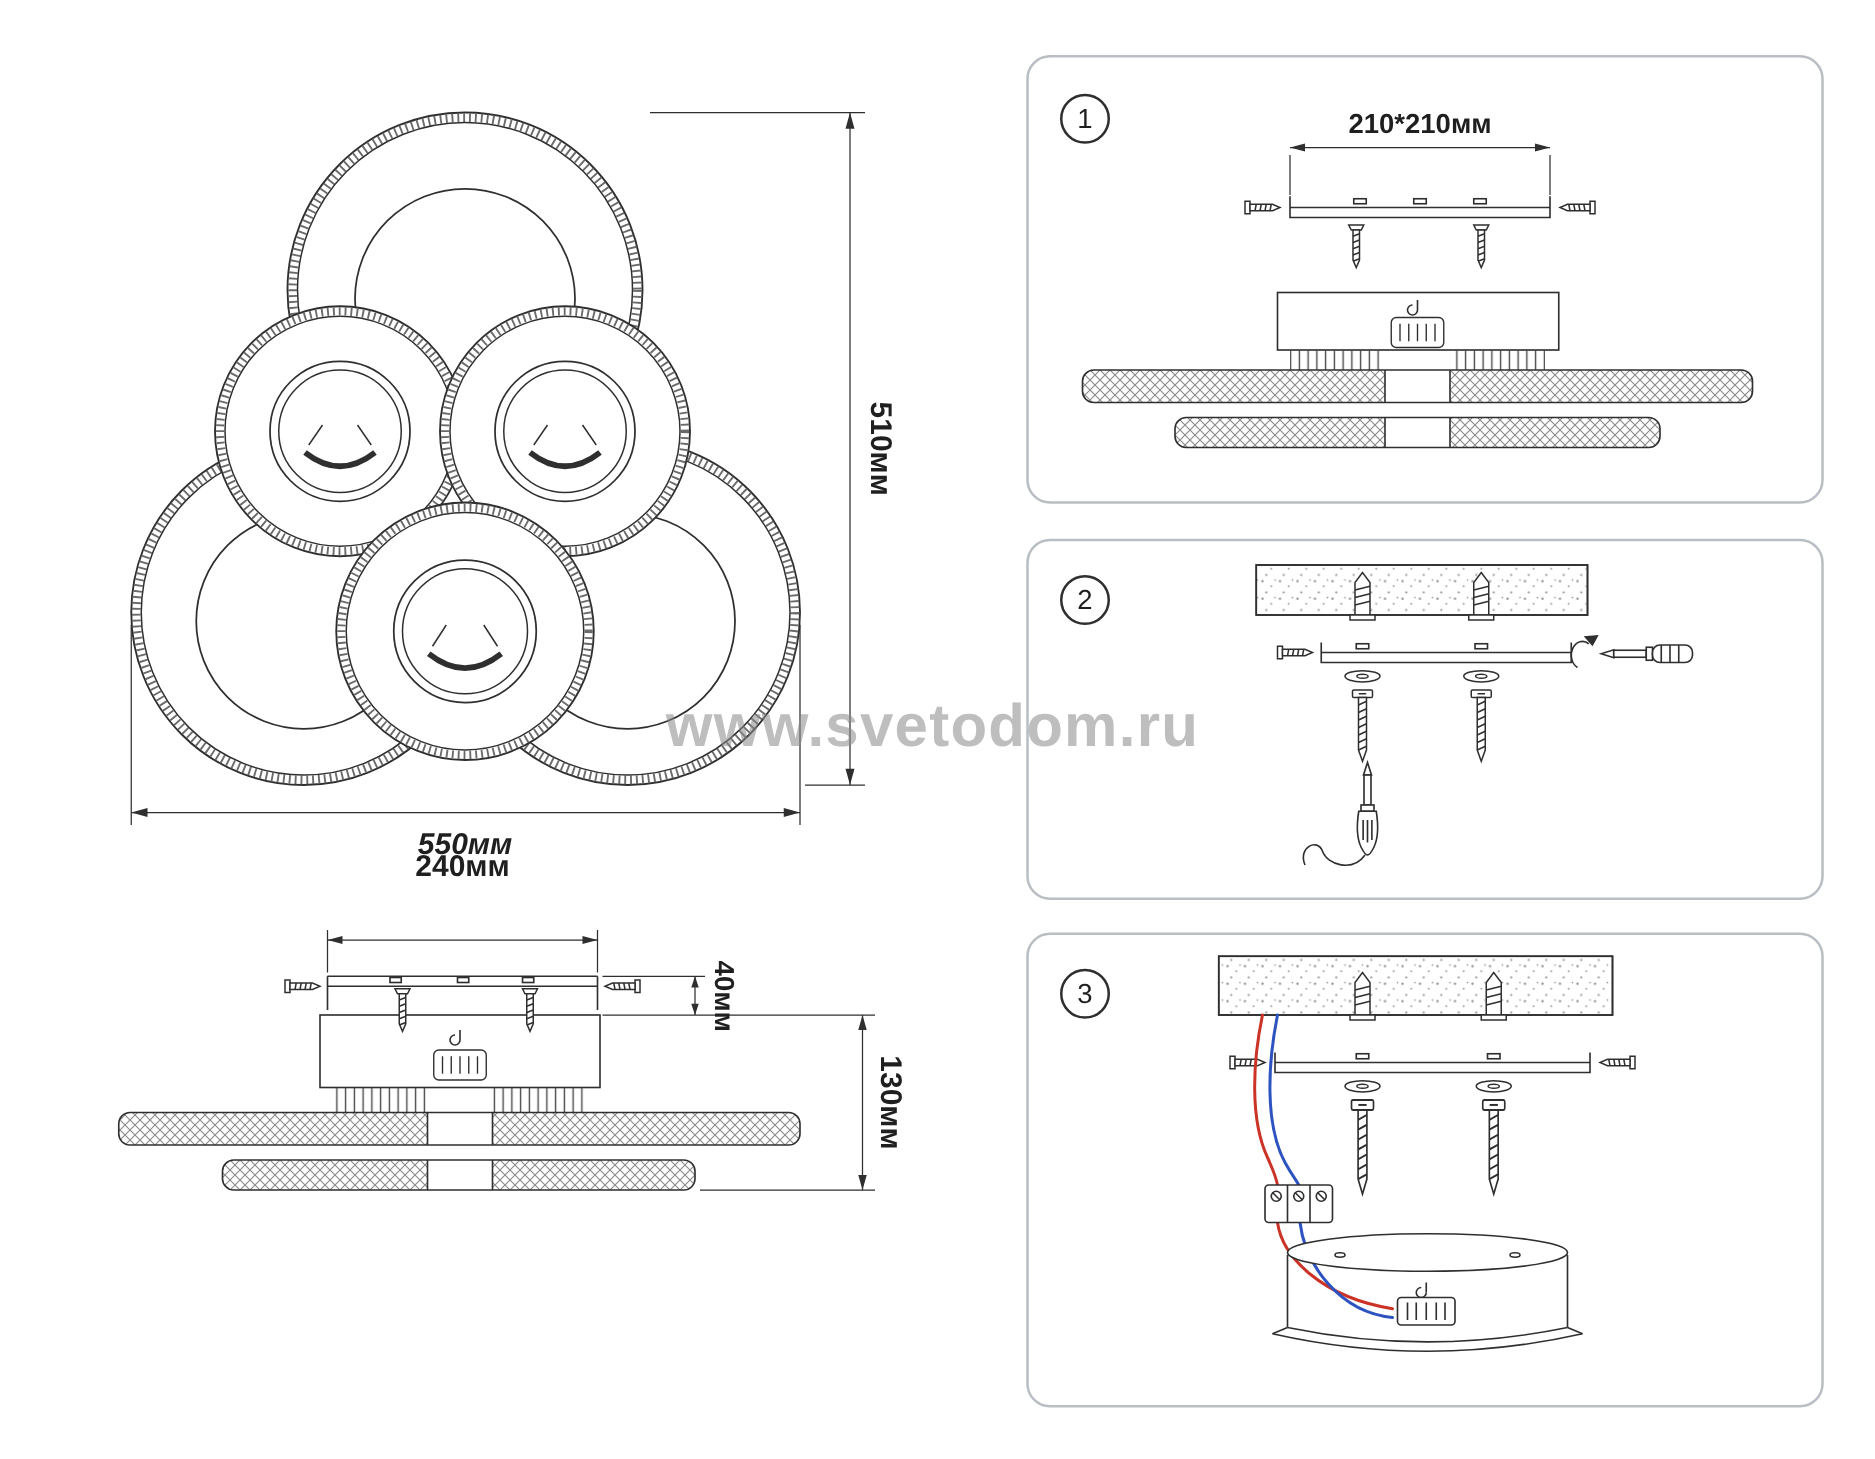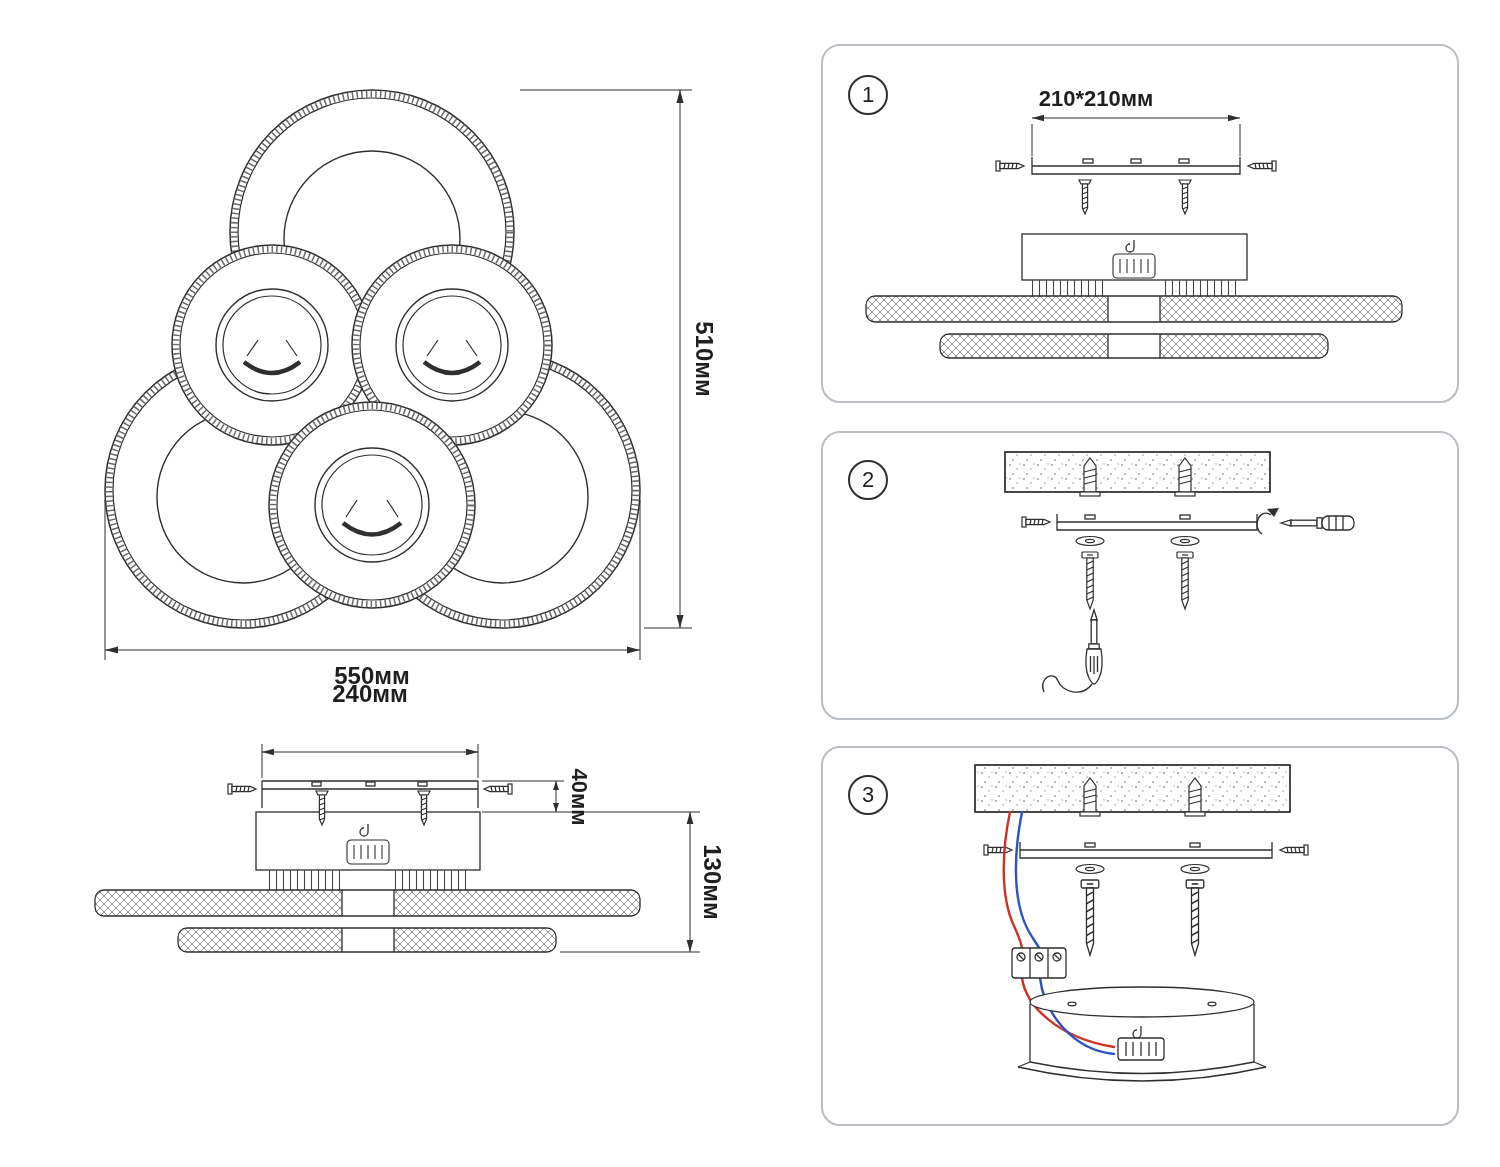--- a/index.html
+++ b/index.html
@@ -357,31 +357,32 @@
       <rect x="1118" y="1038" width="46" height="22" rx="3" fill="#fff"></rect>
       <line x1="1126" y1="1042" x2="1126" y2="1056"></line>
       <line x1="1133" y1="1042" x2="1133" y2="1056"></line>
       <line x1="1141" y1="1042" x2="1141" y2="1056"></line>
       <line x1="1149" y1="1042" x2="1149" y2="1056"></line>
       <line x1="1156" y1="1042" x2="1156" y2="1056"></line>
     </g>
   </g>
 </svg>
 
-<div class="dim-label" style="left:372px; top:676px;">550мм</div>
+<div class="dim-label" style="left:372px; top:676px;font-style:italic;">550мм</div>
 <div class="dim-label rot" style="left:704px; top:359px;">510мм</div>
 <div class="dim-label" style="left:370px; top:694px;">240мм</div>
 <div class="dim-label rot small" style="left:579px; top:797px;">40мм</div>
 <div class="dim-label rot" style="left:712px; top:882px;">130мм</div>
-<div class="dim-label small" style="left:1096px; top:99px;">210*210мм</div>
+<div class="dim-label small" style="left:1136px; top:99px;">210*210мм</div>
 
 <div class="step-badge" style="left:848px; top:75px;">
   <span>1</span>
 </div>
 <div class="step-badge" style="left:848px; top:460px;">
   <span>2</span>
 </div>
 <div class="step-badge" style="left:848px; top:775px;">
   <span>3</span>
 </div>
 
+<div class="watermark" style="left:746px; top:581px;">www.svetodom.ru</div>
 
 </div>
 
 </body></html>

